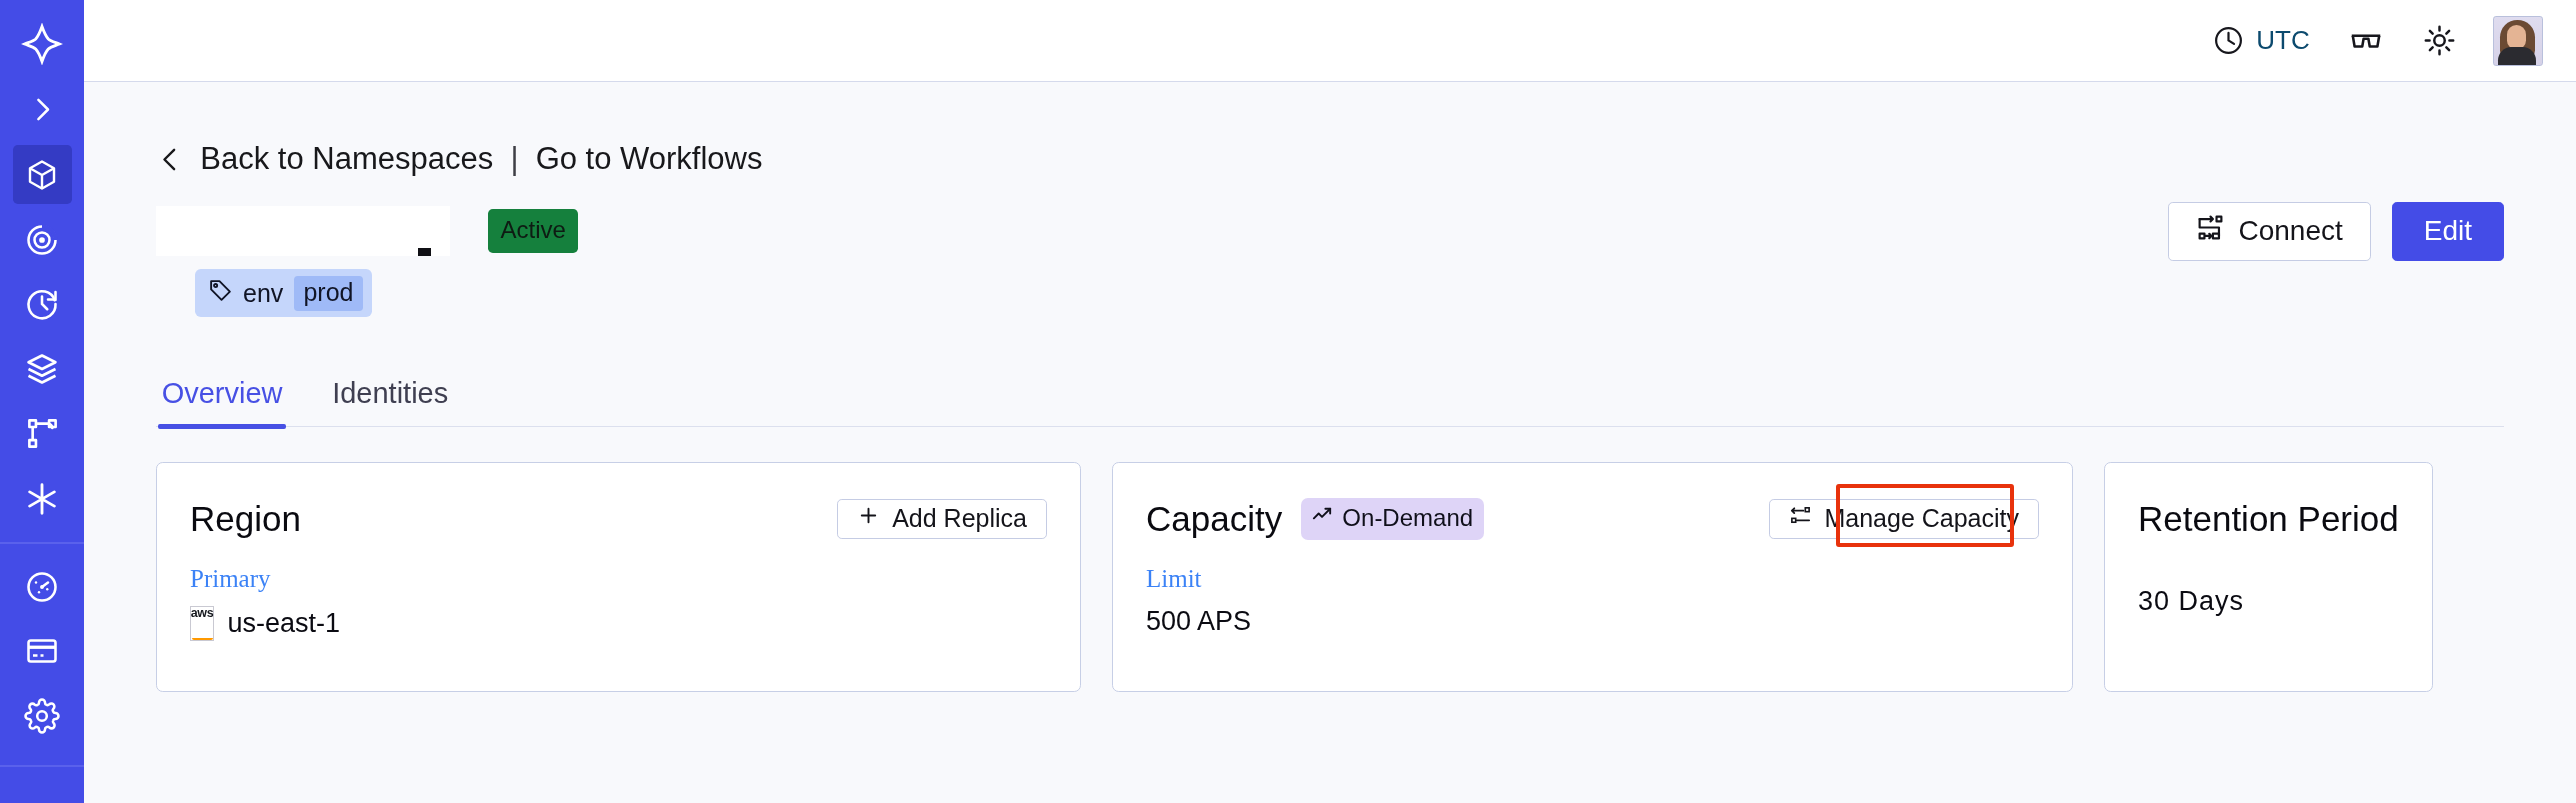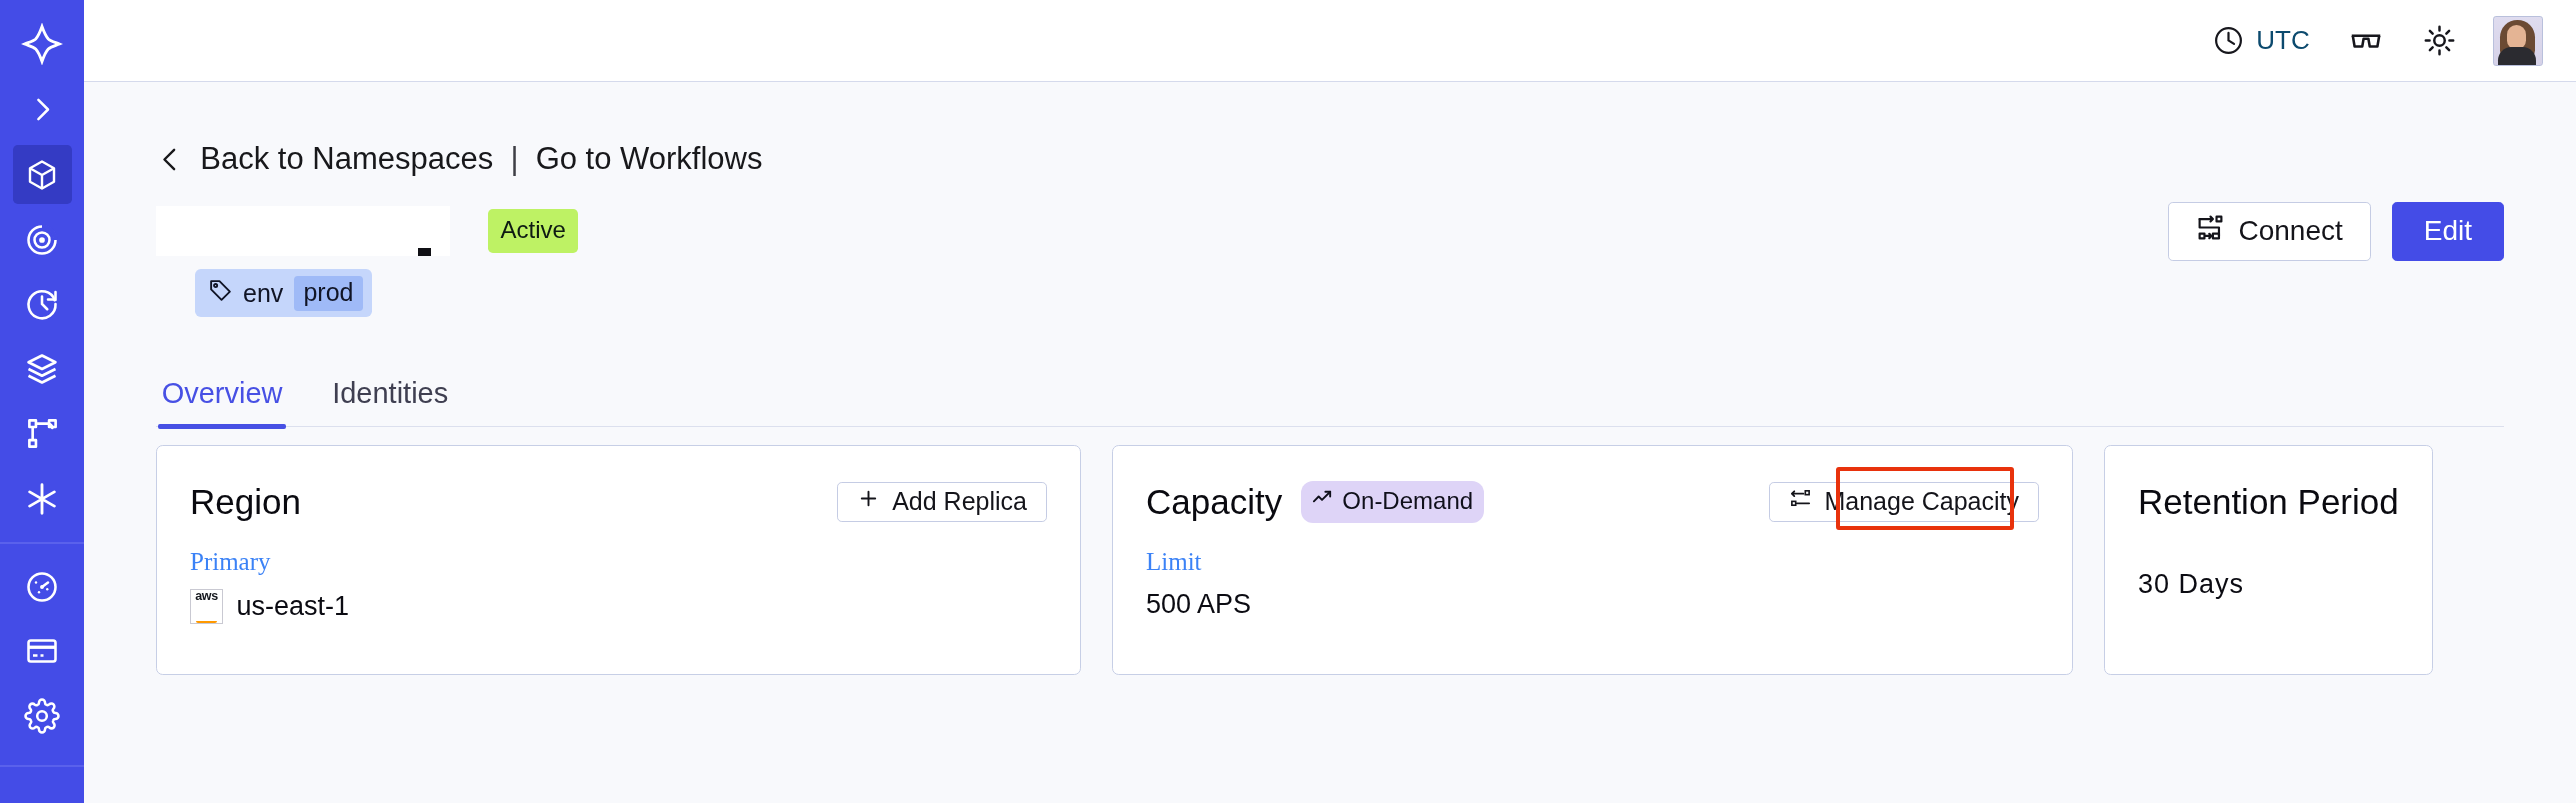--- a/index.html
+++ b/index.html
@@ -109,21 +109,21 @@
   .ns-title-mark {
     position: relative;
     width: 0; height: 0;
   }
   .ns-title-mark::after {
     content:""; position:absolute; left:-32px; top:17.3px;
     width:13.4px; height:7.7px; background:#101015;
   }
   .badge-active {
     margin-left: 38px;
-    background: #bef264; color: #0E1B13;
+    background: #15803d; color: #0E1B13;
     font-size: 24px; line-height: 1;
     padding: 8.6px 12.5px 10.5px 12.5px; border-radius: 4.8px;
     white-space: nowrap;
   }
   .title-actions { margin-left:auto; display:flex; align-items:flex-end; gap: 21px; }
   .btn {
     display:flex; align-items:center; justify-content:center; gap:13.4px;
     font-size: 28px; border-radius: 4.8px; white-space:nowrap;
   }
   .btn-connect {
@@ -161,55 +161,55 @@
   }
   .tab.active { color:#4750E4; }
   .tab.active::after {
     content:""; position:absolute; left:0; right:0; bottom:-2.9px;
     height: 4.8px; background:#4750E4; border-radius:1.9px;
   }
 
   
   .cards {
     display:flex; gap: 31px;
-    margin-top: 18px;
+    margin-top: 35px;
     align-items: stretch;
   }
   .card {
     background:#ffffff; border:1.9px solid #C7CFE6; border-radius:6.7px;
     padding: 33px 33px 29px 33px;
     height: 230px;
     position: relative;
   }
   .card-region   { flex: 0 0 925px; }
   .card-capacity { flex: 0 0 961px; }
   .card-retention{ flex: 0 0 min-content; width: 307px; }
   .card-head {
     display:flex; align-items:center; gap: 19px;
     height: 46px;
   }
   .card-title { font-size: 35px; color:#0A0A10; font-weight: normal; white-space:nowrap; }
   .badge-ondemand {
     display:flex; align-items:center; gap:8.6px;
     background:#DED4F7; color:#10101B;
-    font-size:24px; border-radius:12px;
+    font-size:24px; border-radius:7px;
     padding: 5.8px 10.5px 7.7px 9.6px;
     white-space:nowrap;
   }
   .card-head-action { margin-left:auto; }
   .btn-card {
     display:flex; align-items:center; gap:12px;
     background:#ffffff; border:1.9px solid #C5CCE4; border-radius:4.8px;
     height: 40px; padding: 0 19px;
     font-size: 25px; color:#14141A; white-space:nowrap;
   }
   .sub-label { font-size:25px; color:#3b82f6; margin-top: 23px; font-family: Liberation Serif, serif; }
   .sub-value { font-size:27px; color:#0B0B12; margin-top: 13.4px; display:flex; align-items:center; gap:13.4px;}
   .aws-logo {
-    width: 33px; height: 35px; border:1px solid #C9C9D2; background:#fff;
+    width: 24px; height: 35px; border:1px solid #C9C9D2; background:#fff;
     display:flex; flex-direction:column; align-items:center; justify-content:center;
     flex: 0 0 auto;
     gap: 16px;
   }
   .aws-logo .aws-txt { font-size:12.5px; line-height:1; color:#16191F; font-weight:bold; letter-spacing:-0.3px;}
   .aws-logo .aws-swoosh {
     width: 21px; height: 6.7px; margin-top:1.9px;
     border-bottom: 2.9px solid #F90; border-radius: 0 0 11.5px 11.5px;
   }
   .retention-value { font-size:27px; color:#0B0B12; margin-top: 44px; letter-spacing:1px;}

